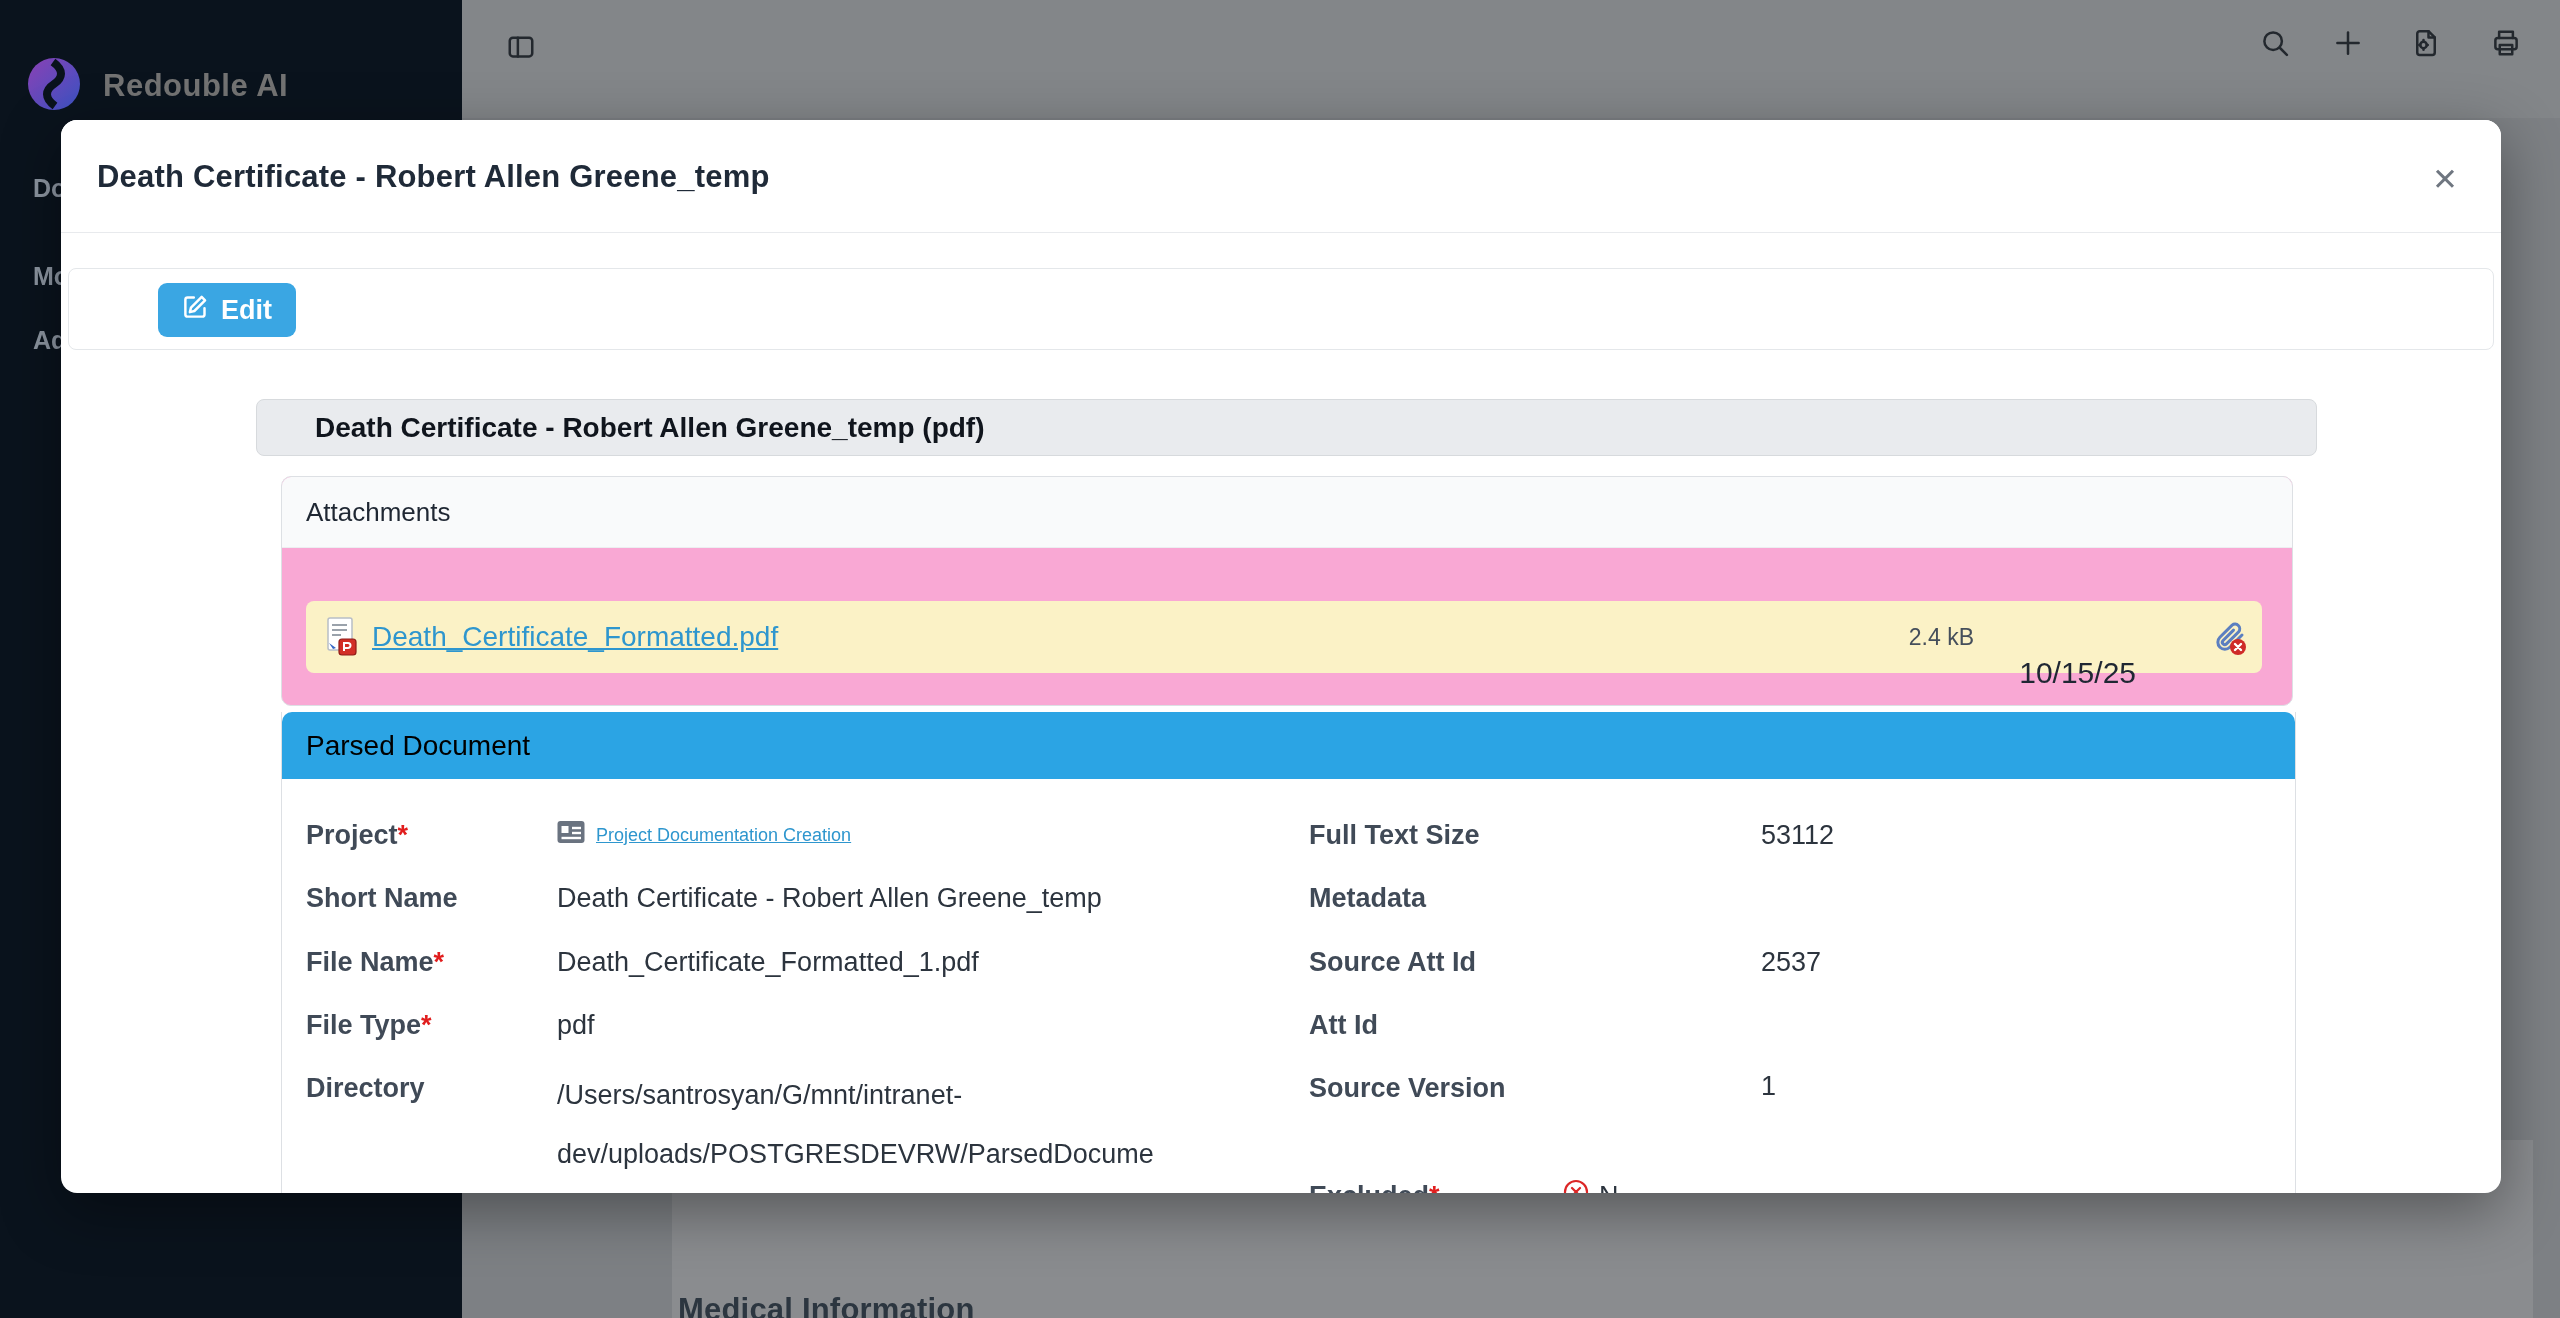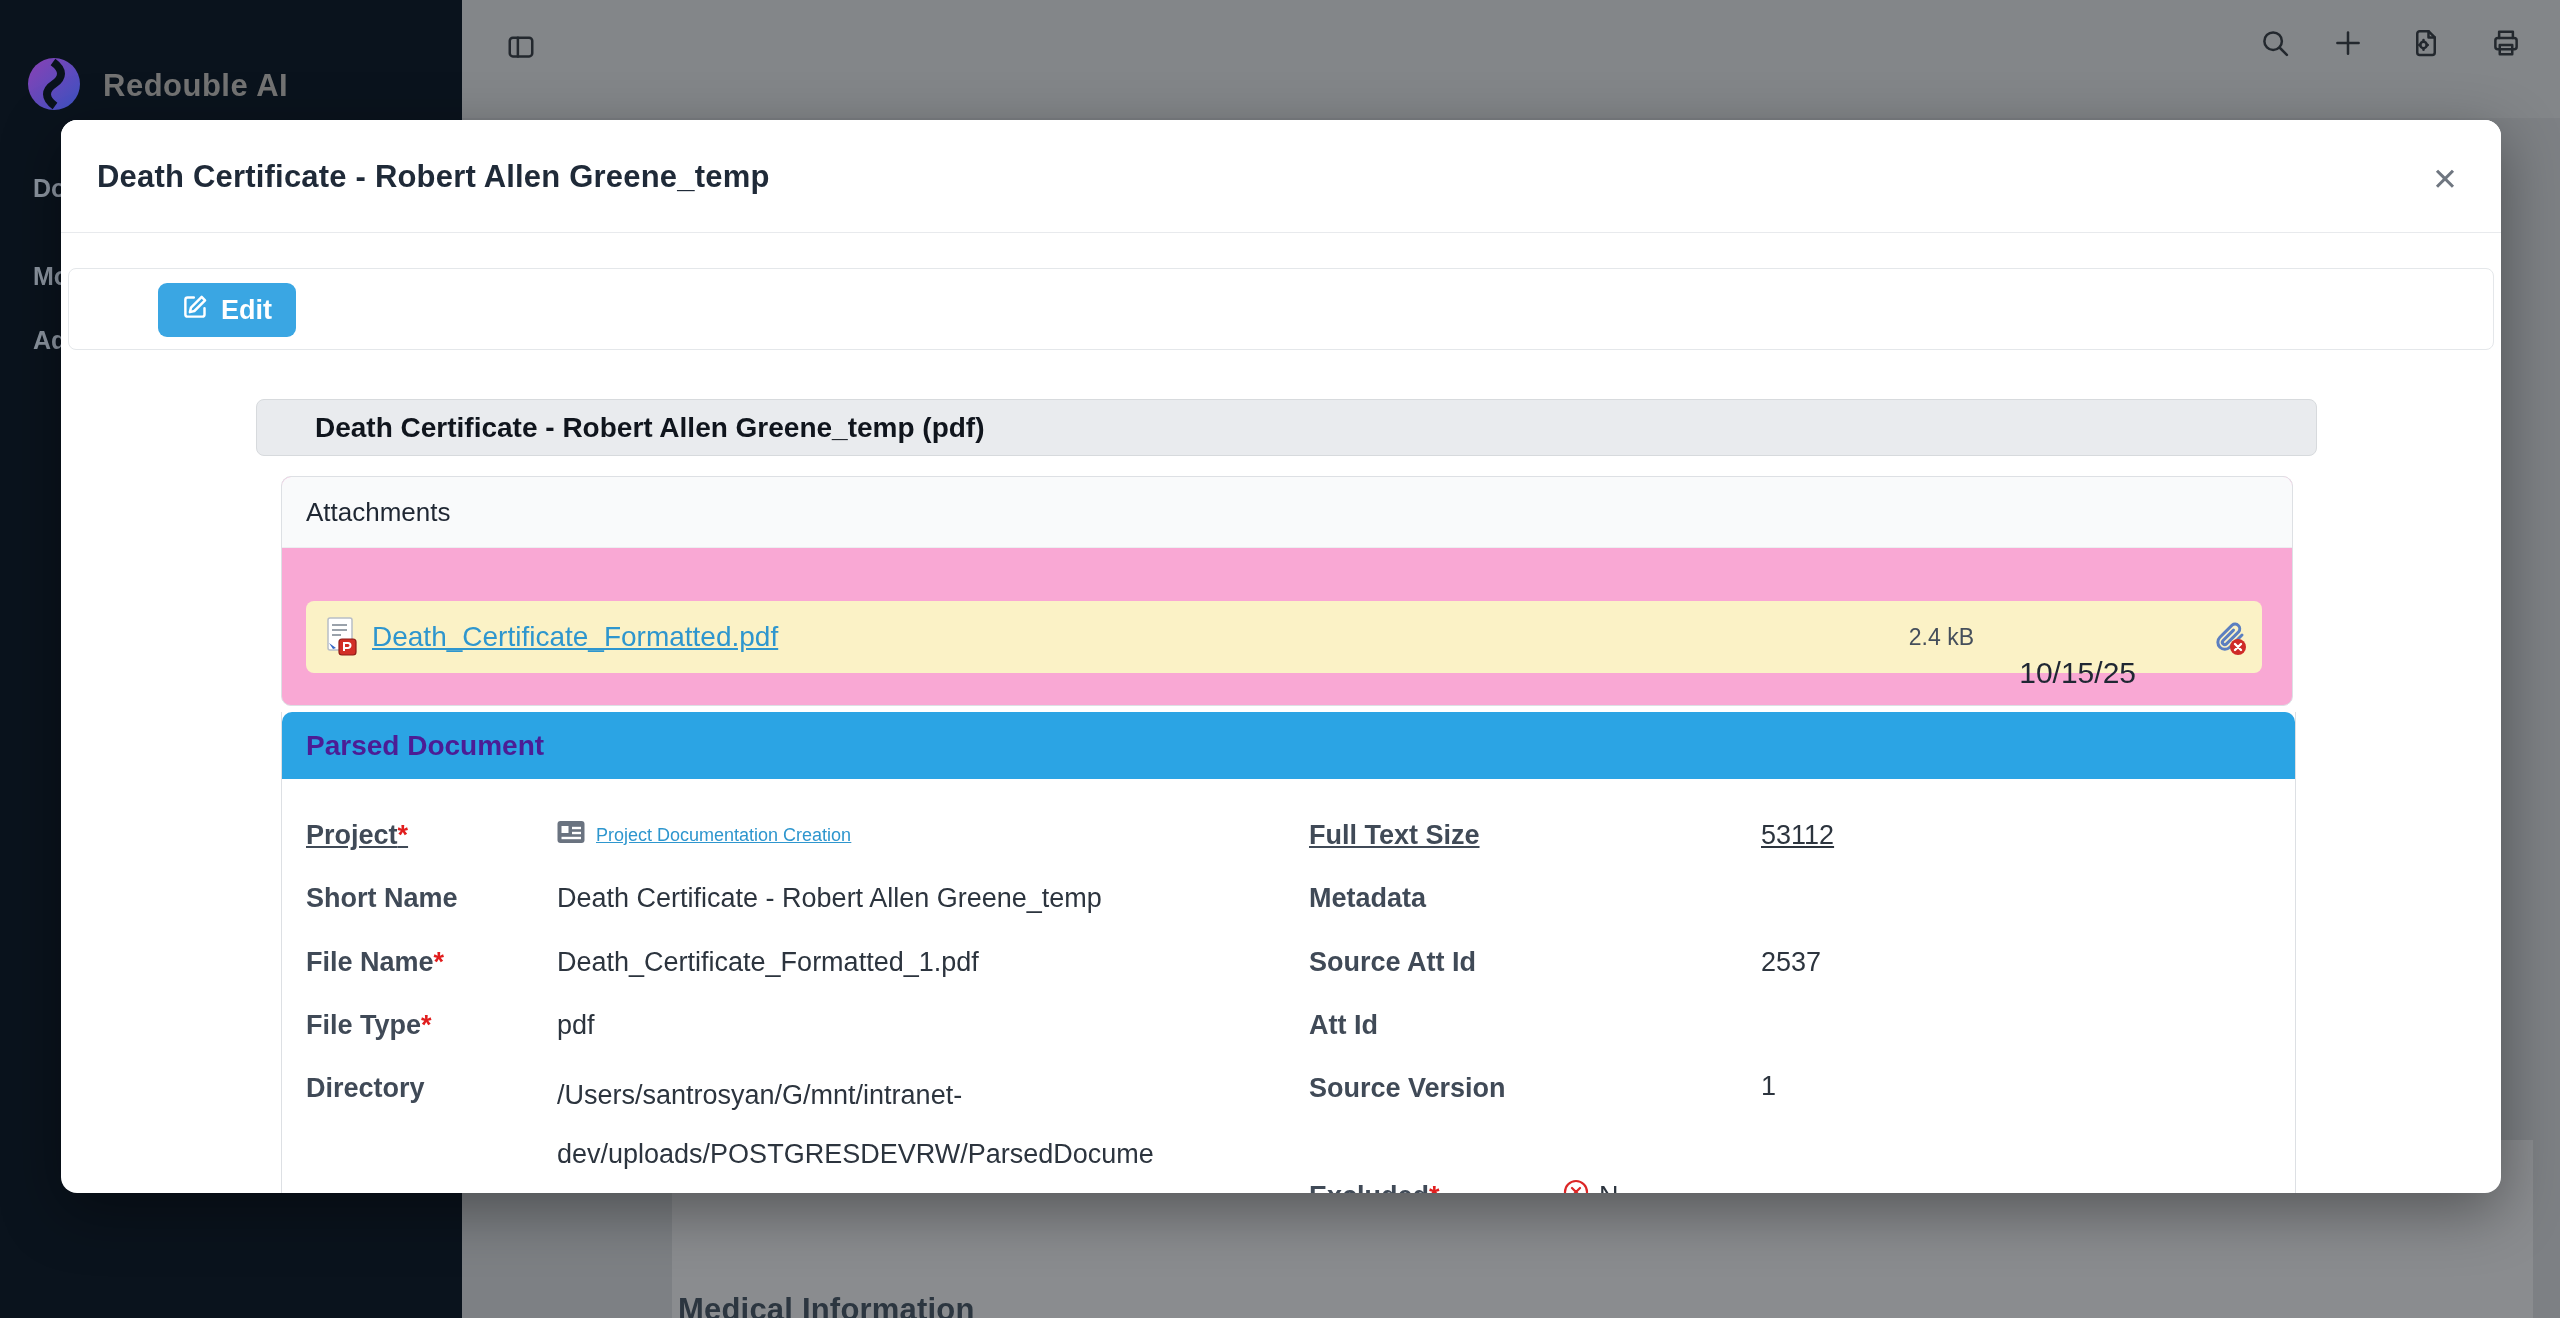--- a/index.html
+++ b/index.html
@@ -46,29 +46,29 @@
   .att-row { left:24px; top:124px; width:1956px; height:72px; background:#fbf2c6; border-radius:8px; }
   .att-doc-icon { left:20px; top:16px; width:34px; height:40px; }
   .att-link { left:66px; top:0; line-height:72px; font-size:28px; color:#2e96ce; text-decoration:underline; }
   .att-size { right:288px; top:0; line-height:72px; font-size:23px; color:#454f5b; }
   .att-date { right:126px; top:0; line-height:72px; font-size:30px; color:#1f2733;margin-top:36px; }
   .att-clip { right:12px; top:15px; width:42px; height:42px; cursor:pointer; }
 
   .parsed-panel { left:220px; top:592px; width:2015px; height:481px; border-left:1px solid #dde0e4;
                   border-right:1px solid #dde0e4; background:#fff; }
   .parsed-head { left:0; top:0; width:100%; height:67px; background:#2ba4e4; border-radius:10px 10px 0 0;
-                 line-height:67px; padding-left:24px; font-size:28px; color:#4c1d95;font-weight:bold; }
+                 line-height:67px; padding-left:24px; font-size:28px; color:#000000; }
 
   .f-label { font-size:27px; font-weight:bold; color:#404a57; line-height:40px; }
   .f-value { font-size:27px; color:#2c343e; line-height:40px; }
   .req { color:#e11d1d; font-weight:bold; }
   .c1l { left:24px; }  .c1v { left:275px; }
   .c2l { left:1027px; width:210px; }
   .c2v { right:114px; width:420px; text-align:left; }
-  .r1 { top:103px;text-decoration:underline; } .r2 { top:166px; } .r3 { top:230px; } .r4 { top:293px; } .r5 { top:354px; } .r6 { top:464px; }
+  .r1 { top:103px; } .r2 { top:166px; } .r3 { top:230px; } .r4 { top:293px; } .r5 { top:354px; } .r6 { top:464px; }
   .multiline { white-space:pre-line; line-height:59px; width:660px; }
   .ml-label { line-height:44px; width:200px; }
   .link-value { display:flex; align-items:center; gap:11px; }
   .link-value a { color:#2e96ce; text-decoration:underline; font-size:18px; }
   .excl-value { left:1281px; display:flex; align-items:center; gap:10px; }
 </style>
 </head>
 <body>
 
 <div class="abs topbar">

